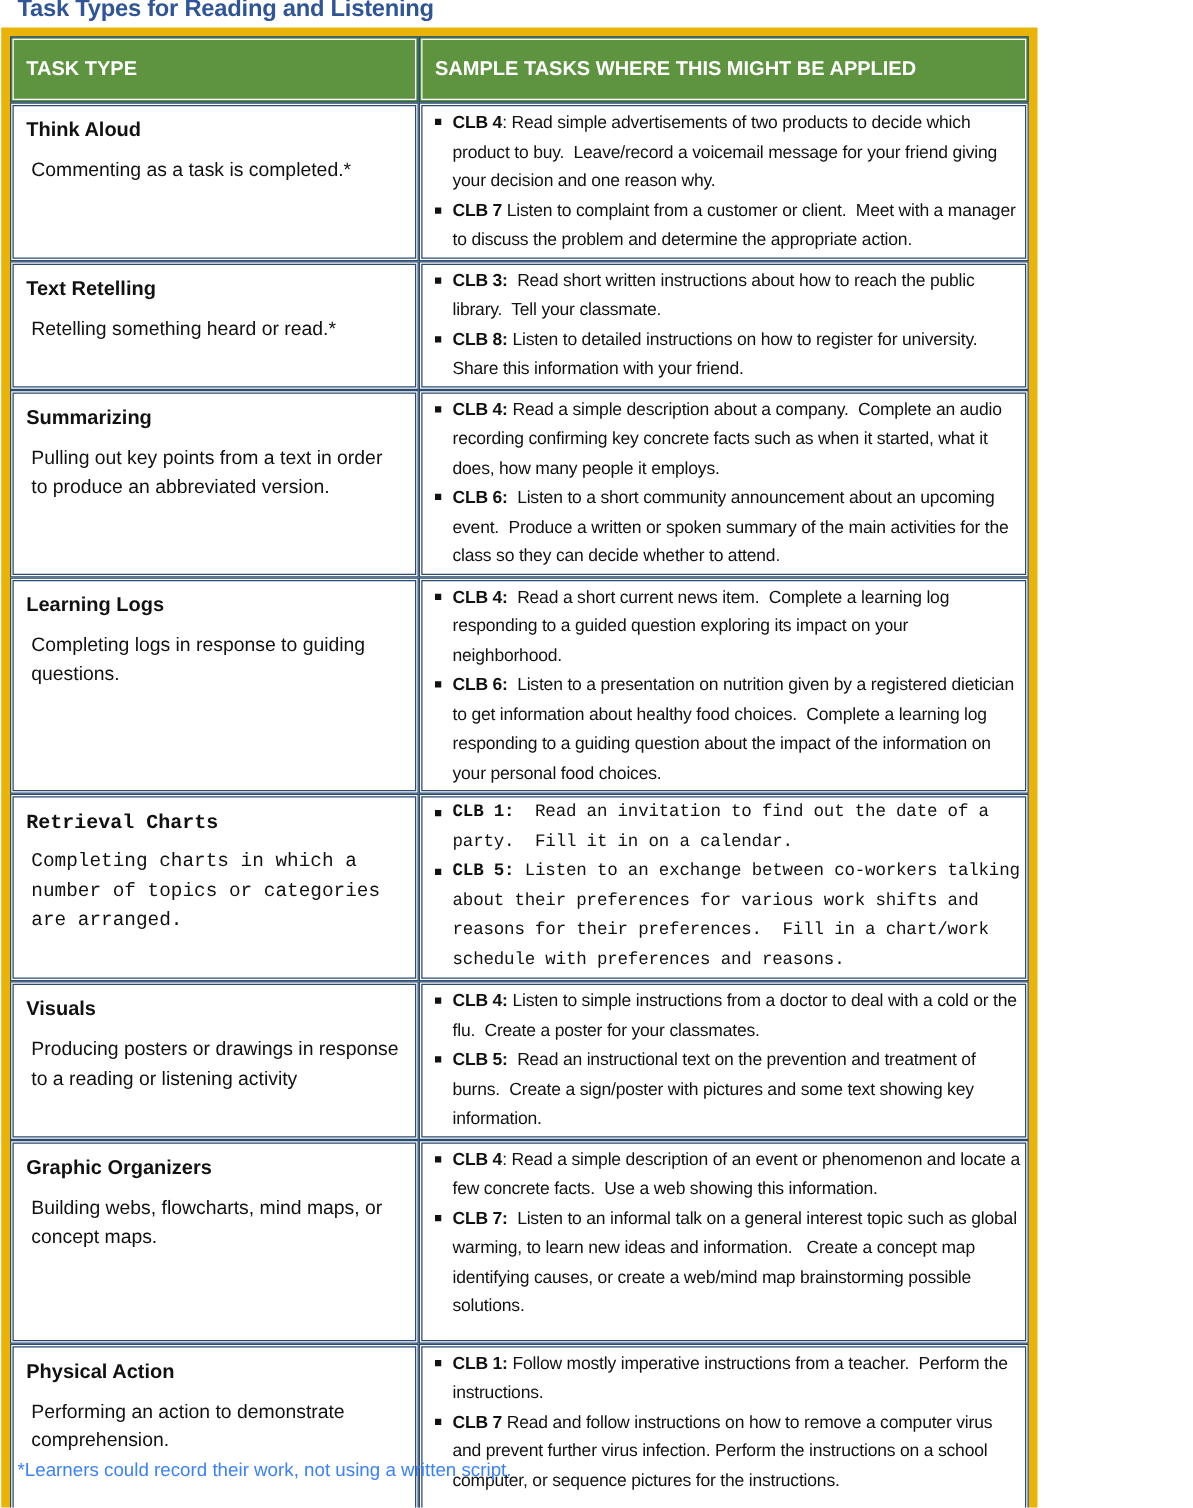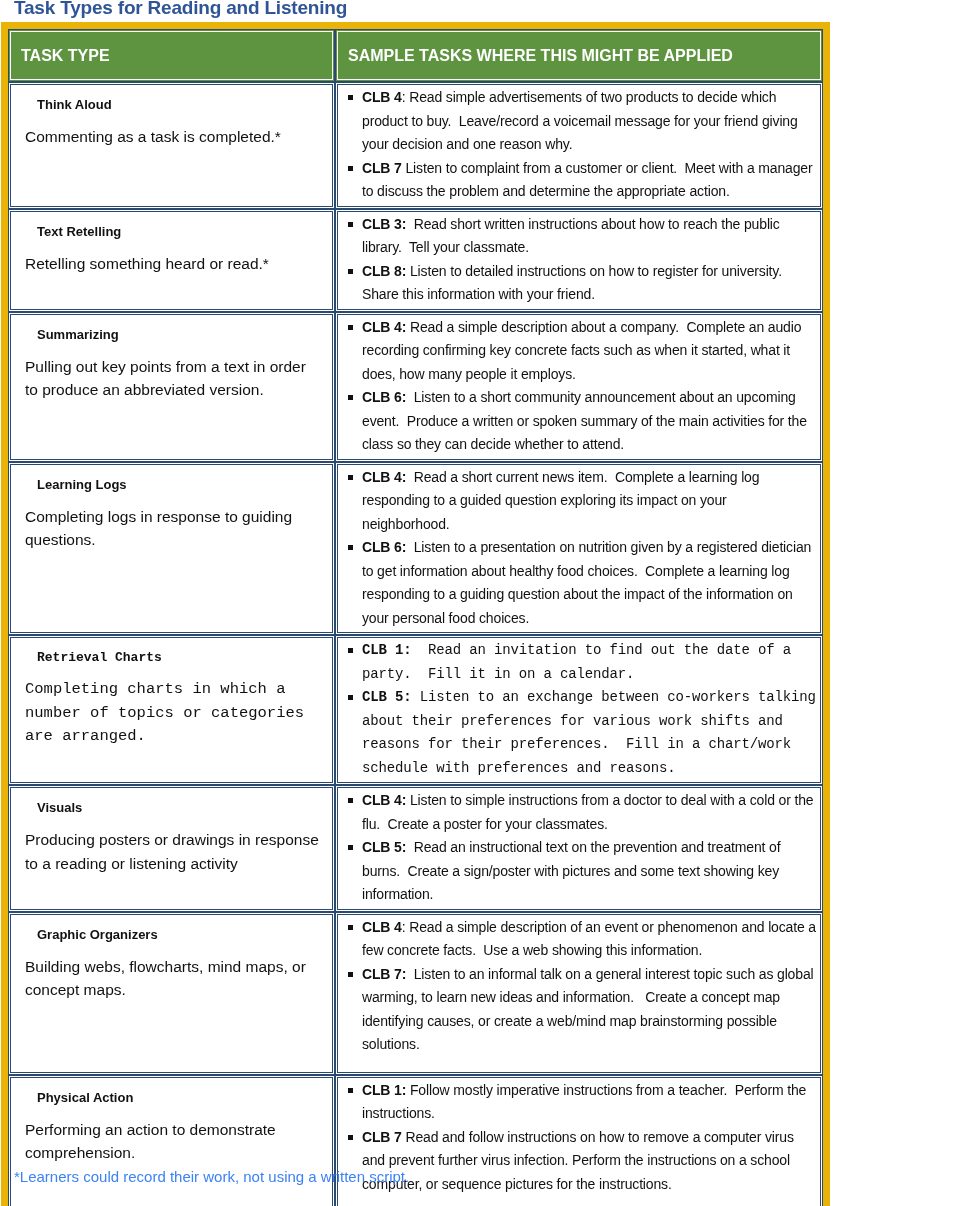--- a/index.html
+++ b/index.html
@@ -25,21 +25,21 @@
     outline: 1px solid #2b4a6f; outline-offset: -3px;
     vertical-align: top; text-align: left; padding: 0;
   }
   table.tt th {
     background: #5e9440; color: #fff; font-weight: bold; font-size: 16px;
     height: 51px; vertical-align: middle; padding-left: 12px;
     outline-color: #ffffff; outline-offset: -3px;
   }
   col.c1 { width: 327px; }
   .tt-cell { padding: 12px 10px 6px 12px; }
-  .tt-name { font-weight: bold; font-size: 13px; margin: 0 0 10px 16px; line-height: 20px; }
+  .tt-name { font-weight: bold; font-size: 16px; margin: 0 0 10px 0; line-height: 20px; }
   .tt-desc { font-size: 15.5px; line-height: 23.5px; margin: 4px; }
   .tasks-cell { padding: 3px 6px 4px 10px; }
   ul.tasks { list-style: none; margin: 0; padding: 0; }
   ul.tasks li {
     position: relative; padding-left: 16px;
     font-size: 14px; line-height: 23.5px; letter-spacing: -0.15px;
   }
   ul.tasks li .bullet {
     position: absolute; left: 2px; top: 9px; width: 5px; height: 5px; background: #111;
   }

